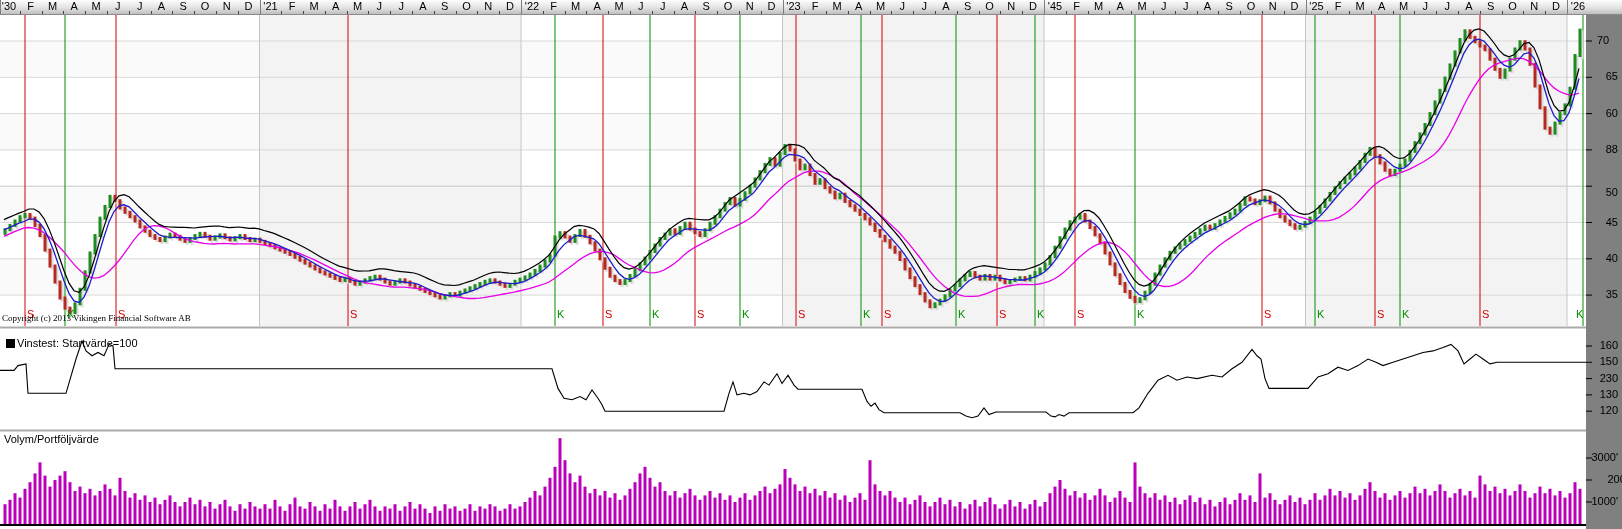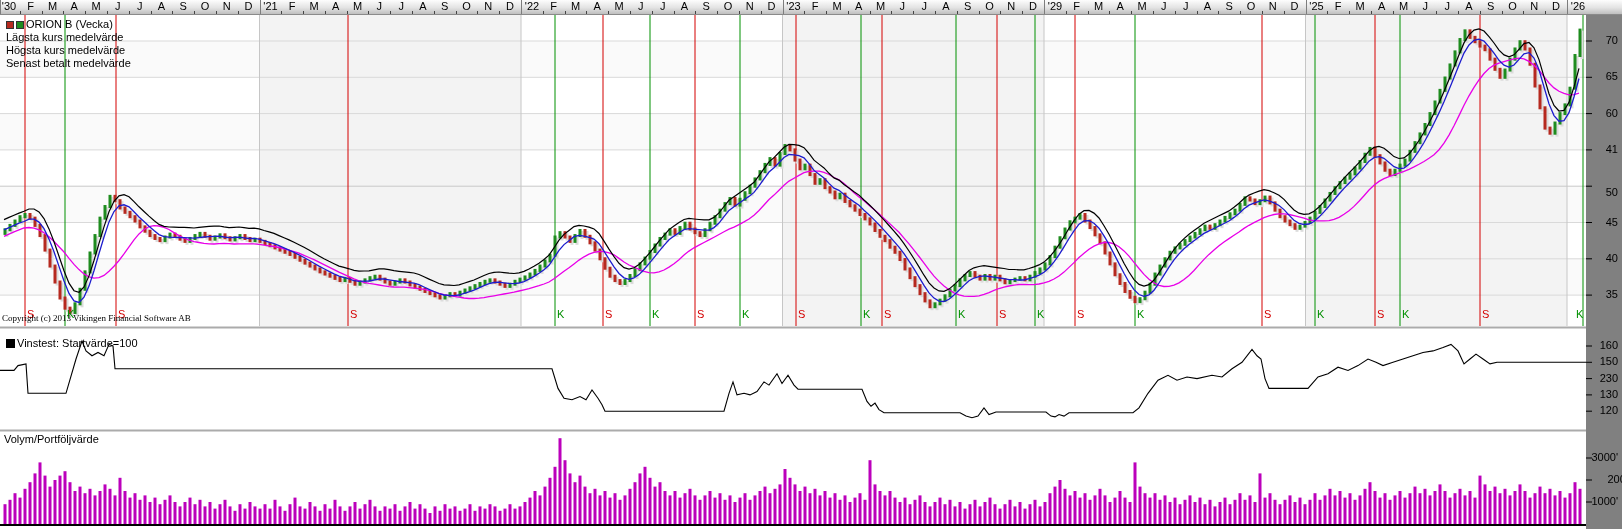--- a/index.html
+++ b/index.html
@@ -1201,21 +1201,21 @@
       <div class="taxis-tick" style="left: 935.042px;"></div>
       <div class="taxis-lbl" style="left: 967.729px;">S</div>
       <div class="taxis-tick" style="left: 956.833px;"></div>
       <div class="taxis-lbl" style="left: 989.521px;">O</div>
       <div class="taxis-tick" style="left: 978.625px;"></div>
       <div class="taxis-lbl" style="left: 1011.31px;">N</div>
       <div class="taxis-tick" style="left: 1000.42px;"></div>
       <div class="taxis-lbl" style="left: 1033.1px;">D</div>
       <div class="taxis-tick" style="left: 1022.21px;"></div>
       <div class="taxis-div" style="left: 1044px;"></div>
-      <div class="taxis-lbl" style="left: 1055px;">'29</div>
+      <div class="taxis-lbl" style="left: 1055px;">'45</div>
       <div class="taxis-lbl" style="left: 1076.69px;">F</div>
       <div class="taxis-tick" style="left: 1065.79px;"></div>
       <div class="taxis-lbl" style="left: 1098.48px;">M</div>
       <div class="taxis-tick" style="left: 1087.58px;"></div>
       <div class="taxis-lbl" style="left: 1120.27px;">A</div>
       <div class="taxis-tick" style="left: 1109.38px;"></div>
       <div class="taxis-lbl" style="left: 1142.06px;">M</div>
       <div class="taxis-tick" style="left: 1131.17px;"></div>
       <div class="taxis-lbl" style="left: 1163.85px;">J</div>
       <div class="taxis-tick" style="left: 1152.96px;"></div>
@@ -1252,45 +1252,35 @@
       <div class="taxis-lbl" style="left: 1512.52px;">O</div>
       <div class="taxis-tick" style="left: 1501.62px;"></div>
       <div class="taxis-lbl" style="left: 1534.31px;">N</div>
       <div class="taxis-tick" style="left: 1523.42px;"></div>
       <div class="taxis-lbl" style="left: 1556.1px;">D</div>
       <div class="taxis-tick" style="left: 1545.21px;"></div>
       <div class="taxis-div" style="left: 1567px;"></div>
       <div class="taxis-lbl" style="left: 1578px;">'26</div>
     </div>
 
-  <div id="priceLegend">
-    <div class="leg-row">
-      <span class="sq" style="background:#b6291f"></span>
-        <span class="sq" style="background:#1e8c1e"></span>
-      <span>ORION B (Vecka)</span>
-    </div>
-    <div class="leg-row">Lägsta kurs medelvärde</div>
-    <div class="leg-row">Högsta kurs medelvärde</div>
-    <div class="leg-row">Senast betalt medelvärde</div>
-  </div>
 
   <div id="copyright">Copyright (c) 2013 Vikingen Financial Software AB</div>
 
   <div id="profitLegend">
     <span class="sq" style="background:#000;width:9px;height:9px;border:0;"></span>
     <span>Vinstest: Startvärde=100</span>
   </div>
 
   <div id="volLabel">Volym/Portföljvärde</div>
 
   <div id="rightAxis">
-      <div class="yaxis-lbl" style="left: 1588px; top: 34px;">70</div>
+      <div class="yaxis-lbl" style="left: 1588px; top: 34px; text-align: center;">70</div>
       <div class="yaxis-lbl" style="left: 1588px; top: 70.3px; text-align: right;">65</div>
       <div class="yaxis-lbl" style="left: 1588px; top: 106.6px;">60</div>
-      <div class="yaxis-lbl" style="left: 1588px; top: 142.9px;">41</div>
+      <div class="yaxis-lbl" style="left: 1588px; top: 142.9px;">88</div>
       <div class="yaxis-lbl" style="left: 1588px; top: 186px;">50</div>
       <div class="yaxis-lbl" style="left: 1588px; top: 215.5px;">45</div>
       <div class="yaxis-lbl" style="left: 1588px; top: 251.8px;">40</div>
       <div class="yaxis-lbl" style="left: 1588px; top: 288.1px;">35</div>
       <div class="yaxis-lbl" style="left: 1588px; top: 339px;">160</div>
       <div class="yaxis-lbl" style="left: 1588px; top: 355.3px;">150</div>
       <div class="yaxis-lbl" style="left: 1588px; top: 371.6px;">230</div>
       <div class="yaxis-lbl" style="left: 1588px; top: 387.9px;">130</div>
       <div class="yaxis-lbl" style="left: 1588px; top: 404.2px;">120</div>
       <div class="yaxis-lbl" style="left: 1588px; top: 451px;">3000'</div>

